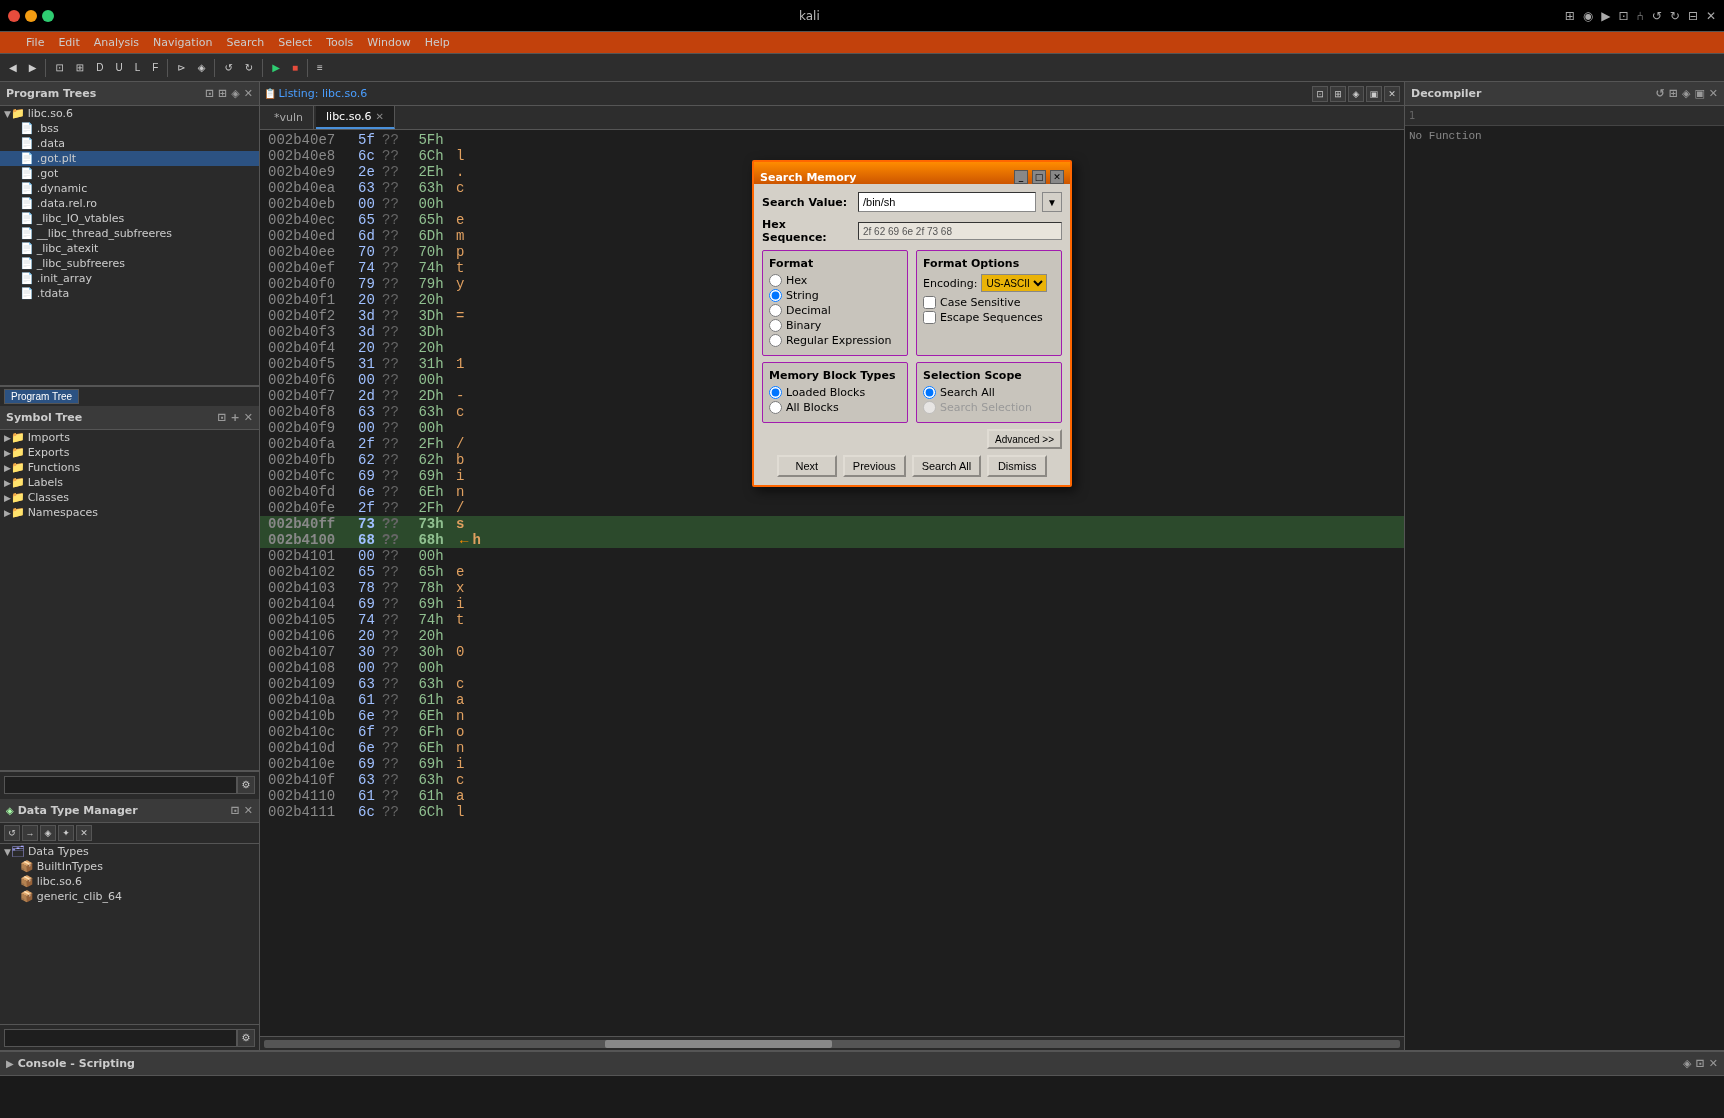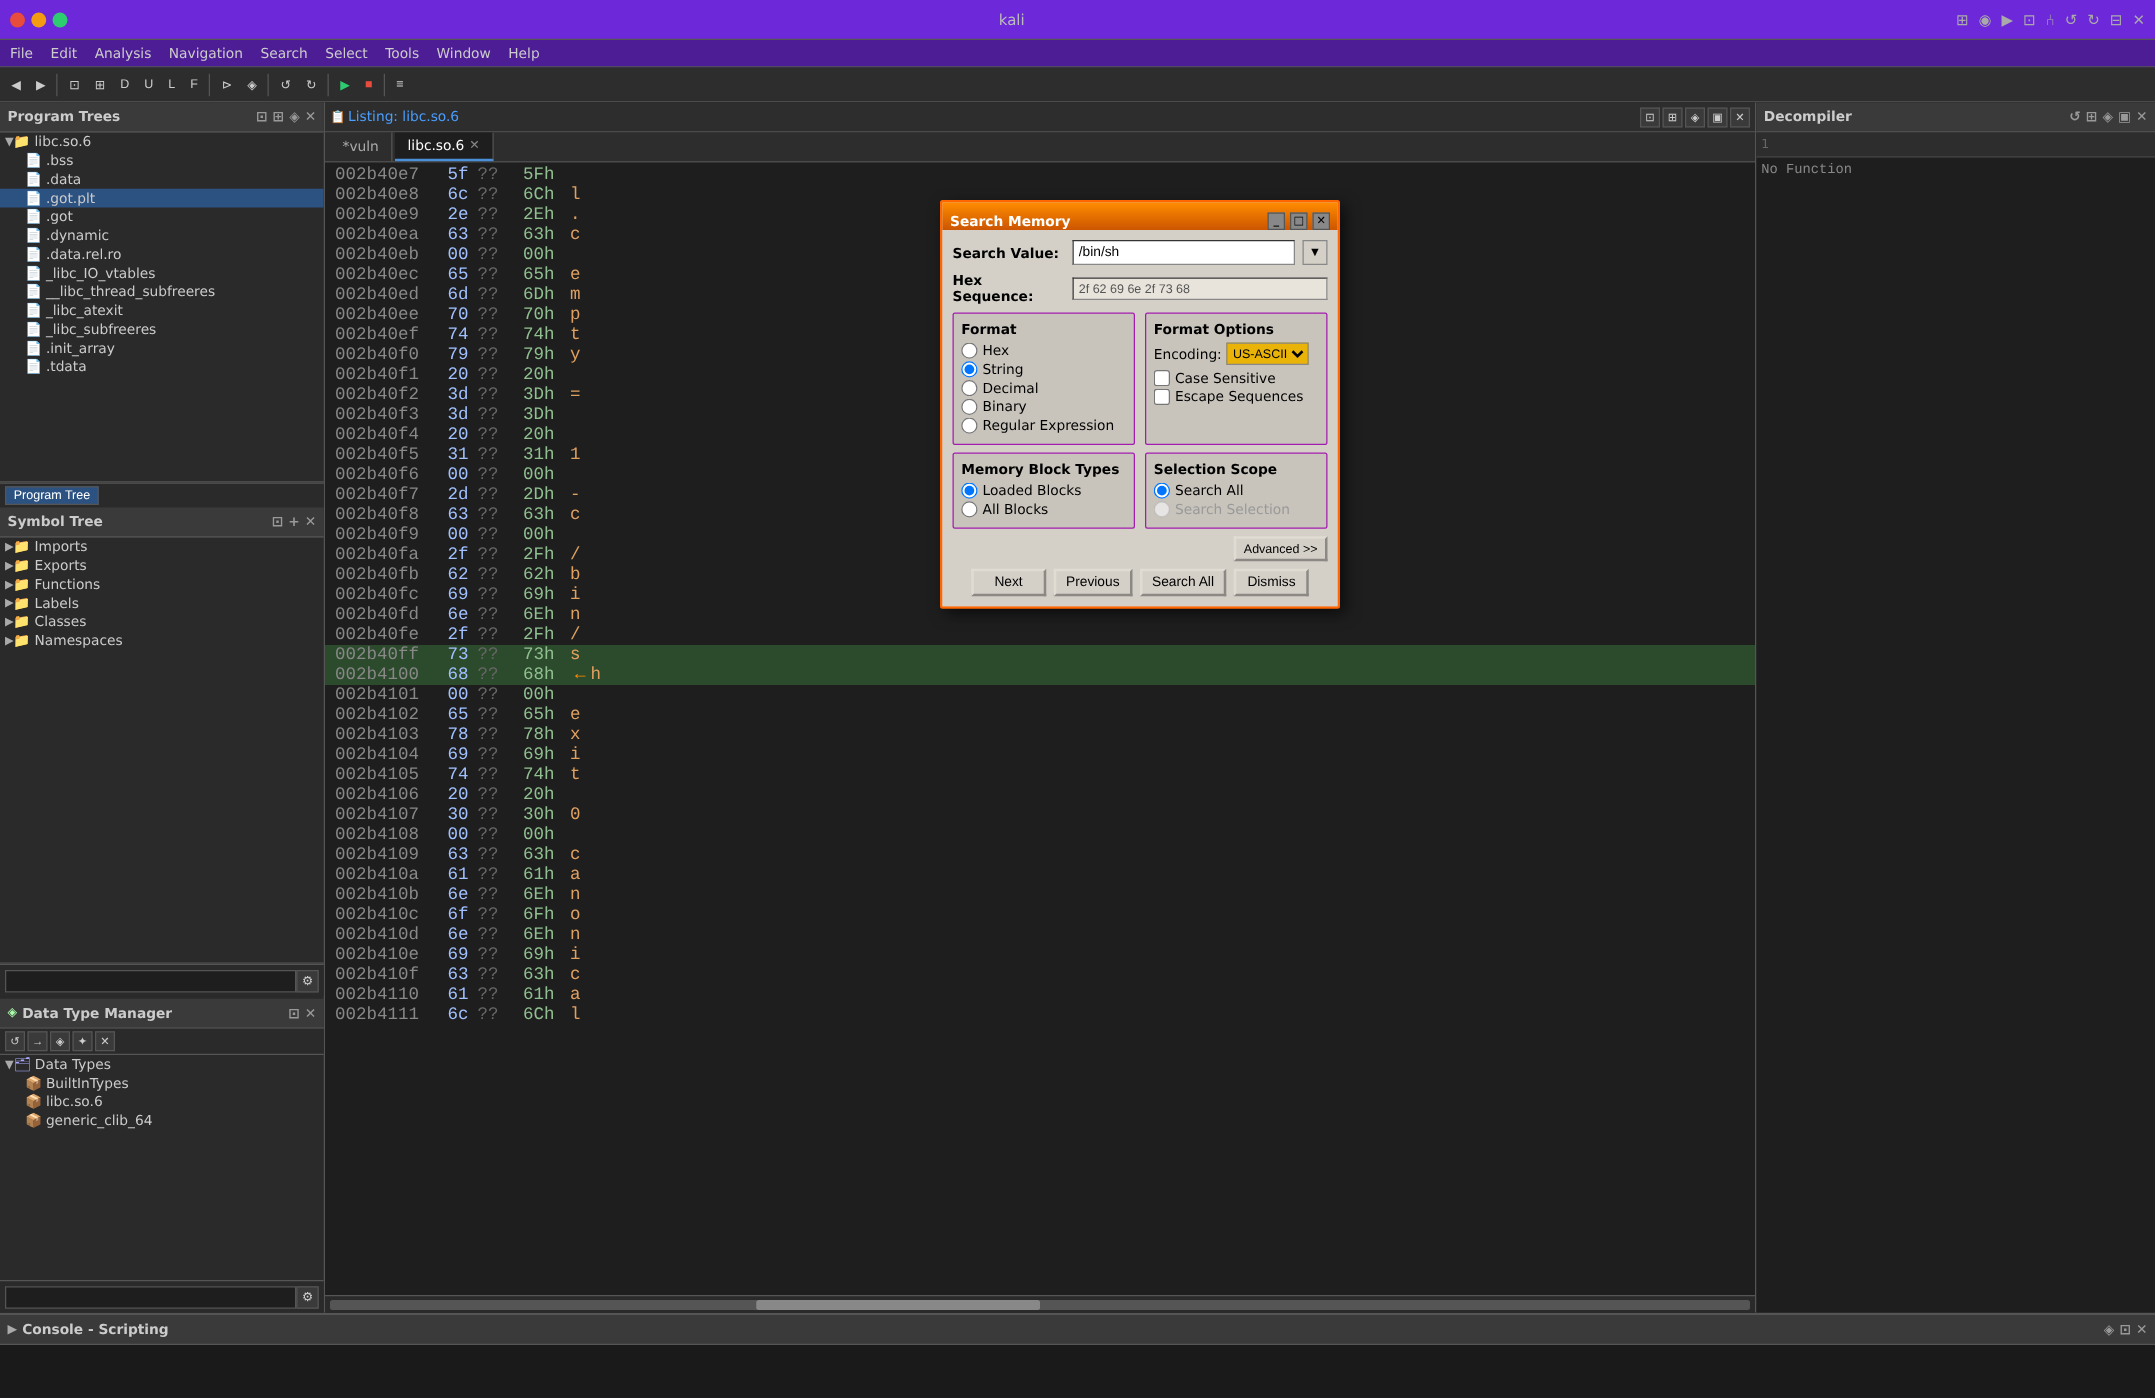--- a/index.html
+++ b/index.html
@@ -8,43 +8,43 @@
       font-size: 11px;
       background: #1a1a2e;
       color: #ddd;
       width: 1724px;
       height: 1118px;
       overflow: hidden;
     }
 
     
     .title-bar {
-      background: #6d28d9;
+      background: #000000;
       height: 32px;
       display: flex;
       align-items: center;
       padding: 0 8px;
       gap: 20px;
       border-bottom: 1px solid #555;
     }
     .title-bar-dots { display: flex; gap: 5px; }
     .dot { width: 12px; height: 12px; border-radius: 50%; }
     .dot-red { background: #e74c3c; }
     .dot-yellow { background: #f39c12; }
     .dot-green { background: #2ecc71; }
     .title-bar-title { flex: 1; text-align: center; font-size: 12px; color: #bbb; }
     .title-bar-icons { display: flex; gap: 8px; color: #aaa; font-size: 12px; }
 
     
     .menu-bar {
-      background: #4c1d95;
+      background: #c2410c;
       height: 22px;
       display: flex;
       align-items: center;
-      padding: 0 2px;
+      padding: 0 20px;
       gap: 2px;
       border-bottom: 1px solid #555;
     }
     .menu-item {
       padding: 2px 6px;
       color: #ccc;
       cursor: pointer;
       font-size: 11px;
     }
 
@@ -183,21 +183,21 @@
       padding: 2px 0;
       background: #1e1e1e;
     }
     .listing-row {
       display: flex;
       align-items: center;
       padding: 0 8px;
       height: 16px;
       white-space: nowrap;
     }
-    .listing-row.highlighted { background: #2c4a2c; }
+    .listing-row.highlighted { background: #2c4a2c; font-weight: bold; }
     .addr { color: #888; width: 90px; min-width: 90px; }
     .hex-byte { color: #a0c0ff; width: 24px; }
     .question { color: #666; width: 24px; }
     .hex-val { color: #90c090; width: 50px; text-align: center; }
     .ascii-val { color: #e0a060; }
     .arrow-indicator { color: #ff8c00; margin: 0 4px; }
 
     
     .listing-area::-webkit-scrollbar { width: 8px; }
     .listing-area::-webkit-scrollbar-track { background: #2a2a2a; }

